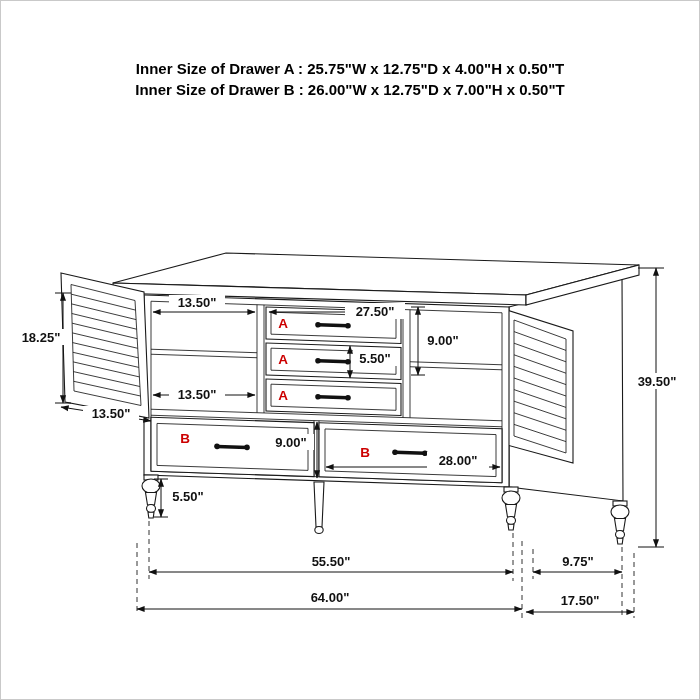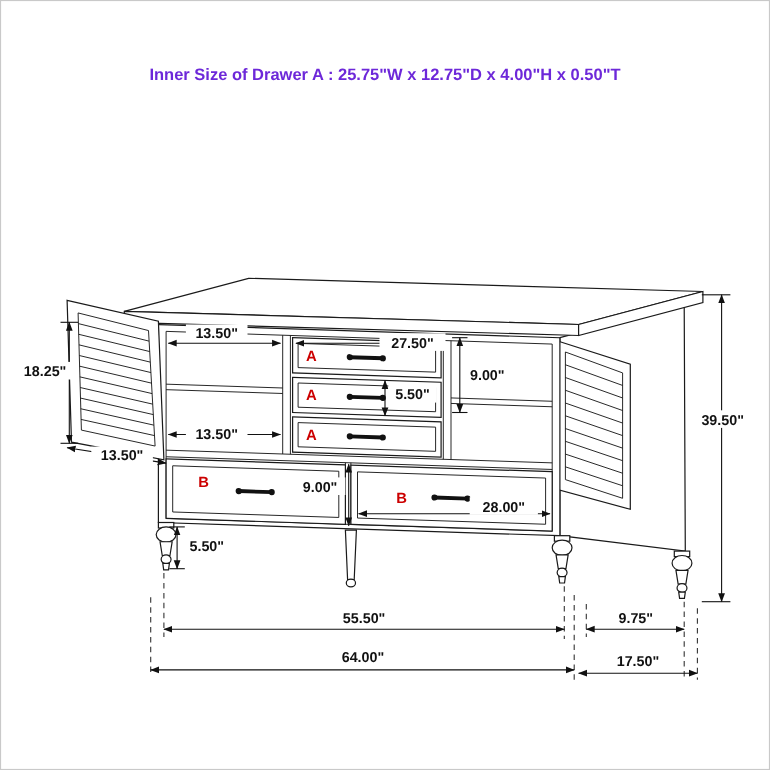--- a/index.html
+++ b/index.html
@@ -1,38 +1,39 @@
 <!DOCTYPE html>
 <html><head>
 <meta charset="utf-8">
 <style>
   html,body{margin:0;padding:0;background:#fff;}
   .page{position:relative;width:698px;height:698px;border:1px solid #c9c9c9;background:#fff;
         font-family:"Liberation Sans","DejaVu Sans",sans-serif;overflow:hidden;}
   .hdr{position:absolute;top:57px;left:0;right:0;text-align:center;
-       font-size:15px;font-weight:bold;color:#6d28d9;line-height:21px;}
+       font-size:15px;font-weight:bold;color:#000000;line-height:21px;}
   svg{position:absolute;left:0;top:0;}
   .draw{fill:#ffffff;stroke:#1a1a1a;stroke-width:1.1;}
   .draw line{fill:none;}
   .thin{stroke-width:0.85;}
   .lv{stroke:#1a1a1a;stroke-width:0.85;}
   .dimline{stroke:#111;stroke-width:1;fill:none;}
   .tick{stroke:#111;stroke-width:1;}
   .dash{stroke:#333;stroke-width:1;stroke-dasharray:5 4;fill:none;}
   .dim{font-family:"Liberation Sans","DejaVu Sans",sans-serif;font-size:13px;font-weight:bold;fill:#111;}
   .ab{font-family:"Liberation Sans","DejaVu Sans",sans-serif;font-size:13.5px;font-weight:bold;}
   .lbg{fill:#ffffff;stroke:none;}
 </style>
 </head>
 <body>
 
 <div class="page">
 
   <div class="hdr">
     <div>Inner Size of Drawer A : 25.75"W x 12.75"D x 4.00"H x 0.50"T</div>
+    <div>Inner Size of Drawer B : 26.00"W x 12.75"D x 7.00"H x 0.50"T</div>
   </div>
 
   <svg width="700" height="700" viewBox="0 0 700 700">
     <defs>
       <marker id="arw" viewBox="0 0 10 10" refX="8.5" refY="5" markerWidth="9" markerHeight="9" orient="auto-start-reverse">
         <path d="M0,1.6 L9,5 L0,8.4 Z" fill="#111"></path>
       </marker>
       <g id="foot">
         <rect x="-7" y="0" width="14" height="5" fill="#fff" stroke="#1a1a1a"></rect>
         <ellipse cx="0" cy="11" rx="9" ry="7" fill="#fff" stroke="#1a1a1a"></ellipse>

